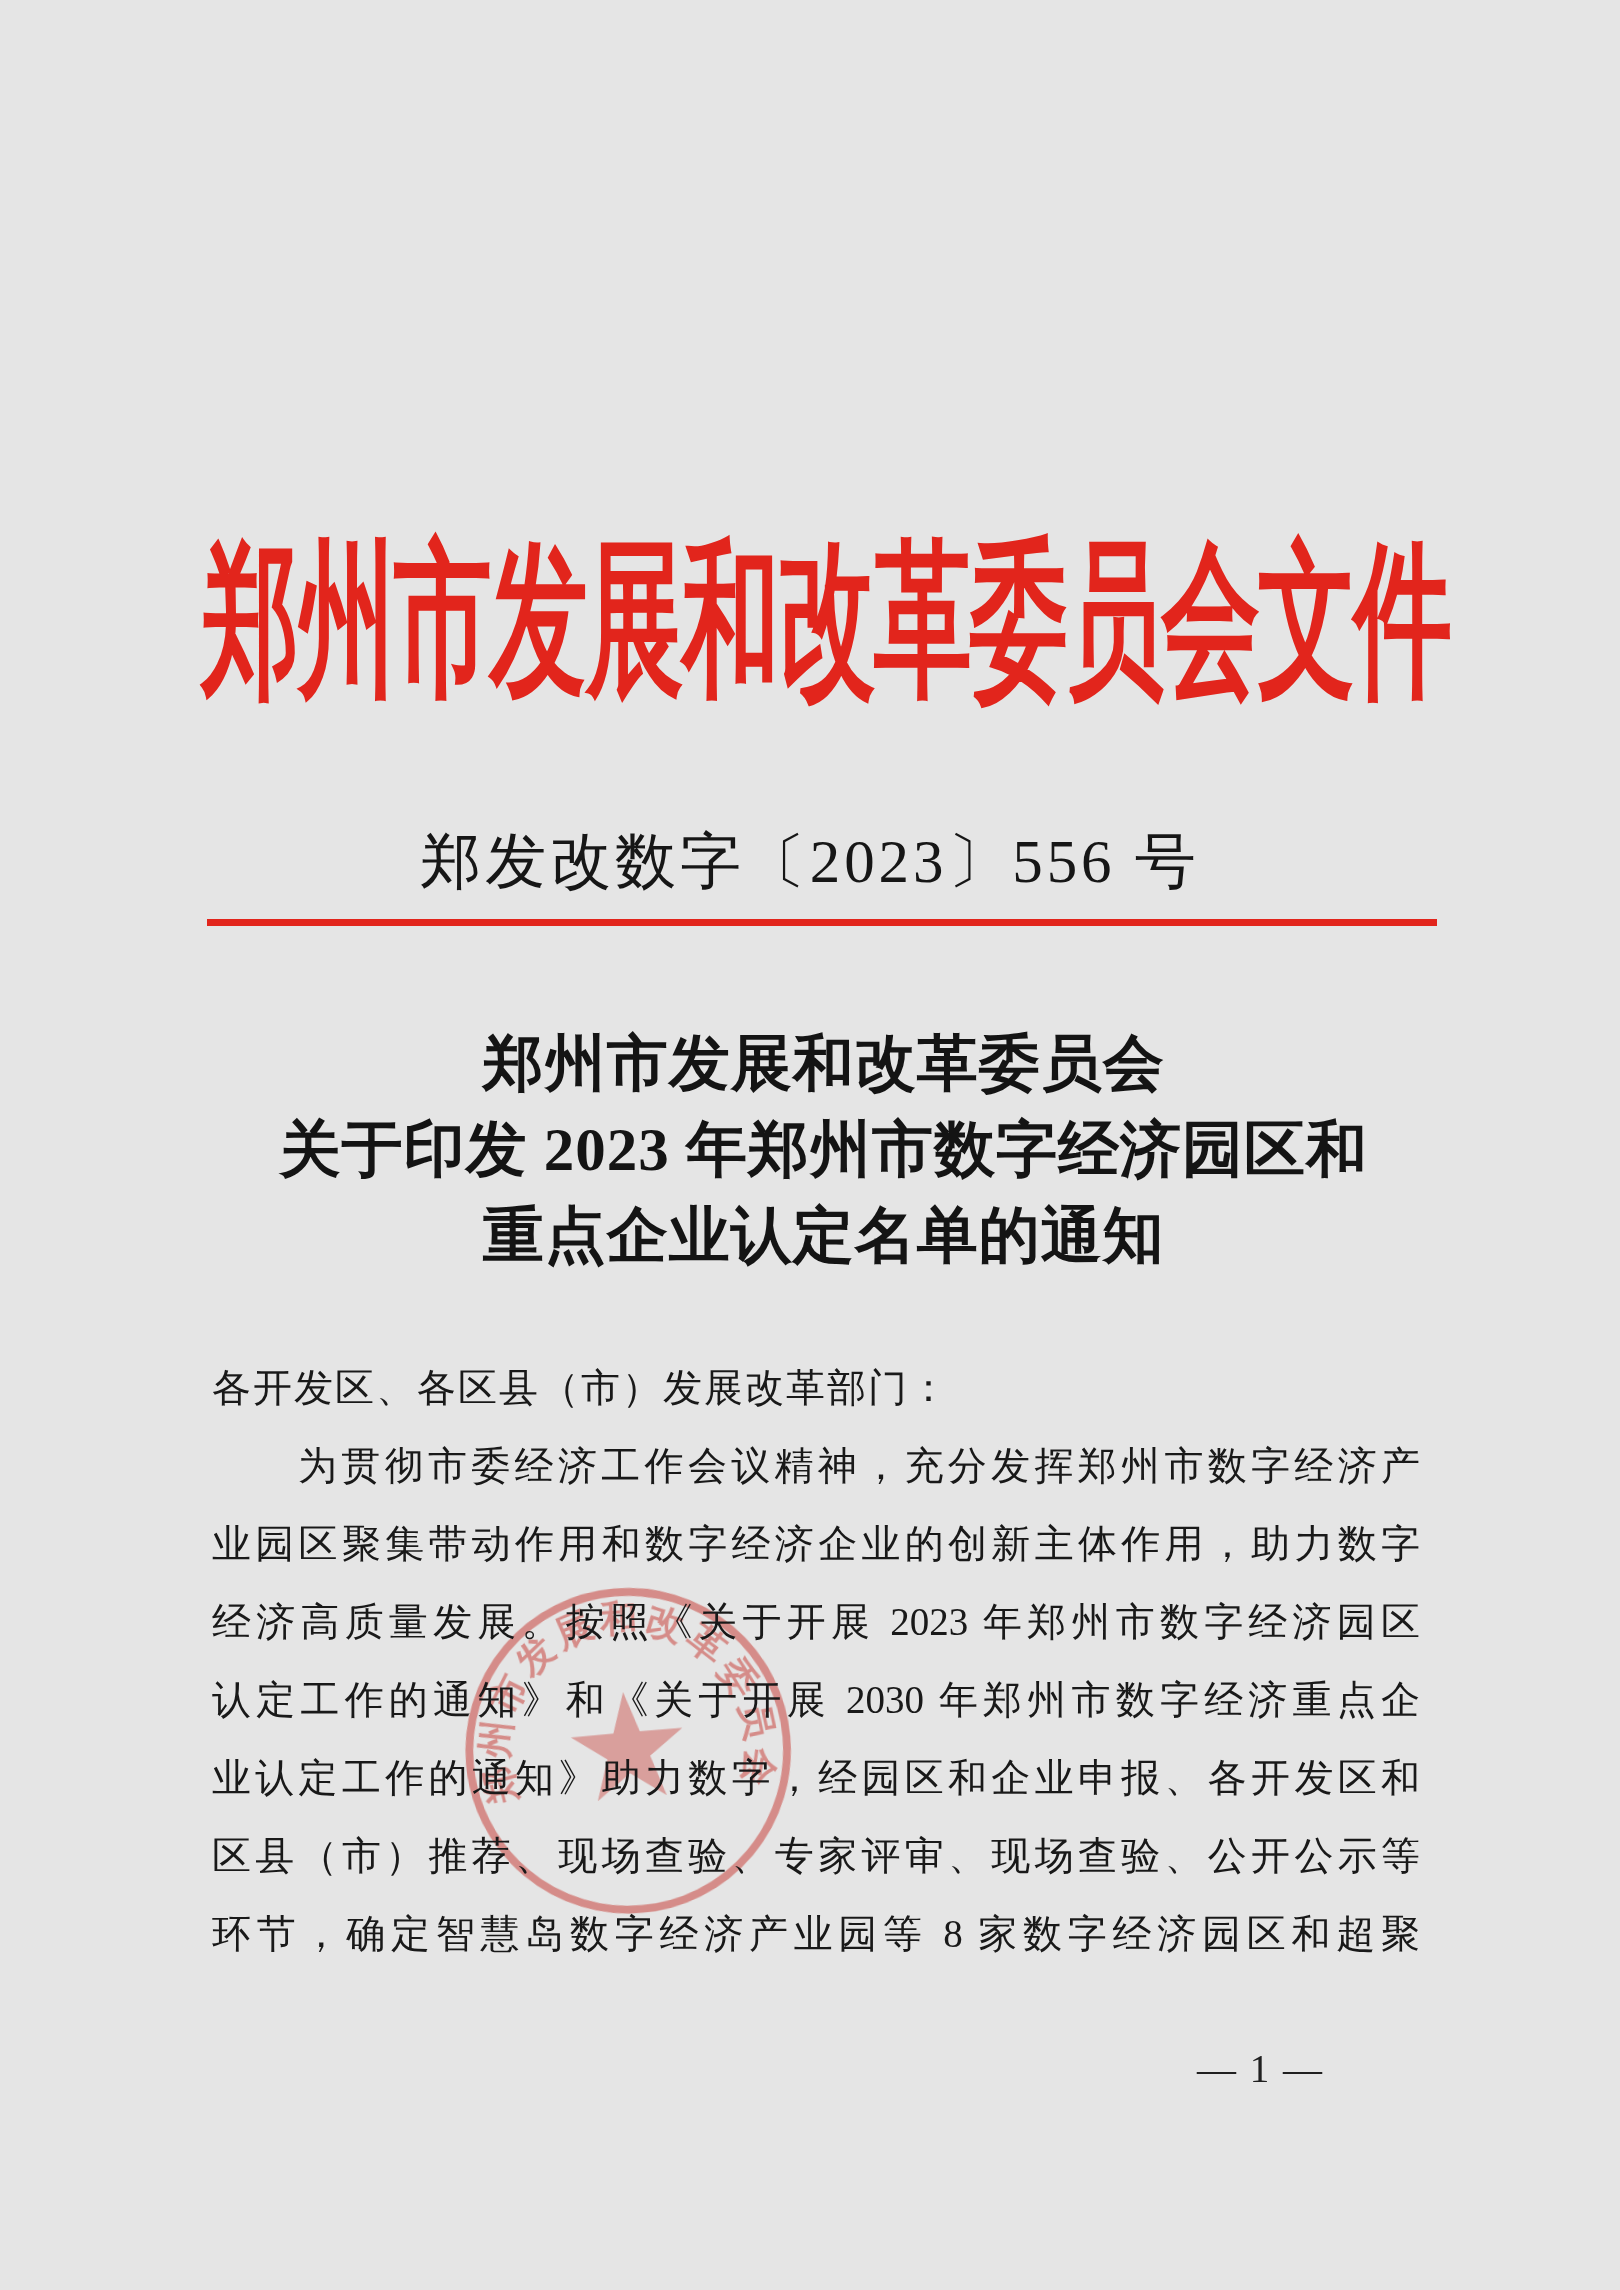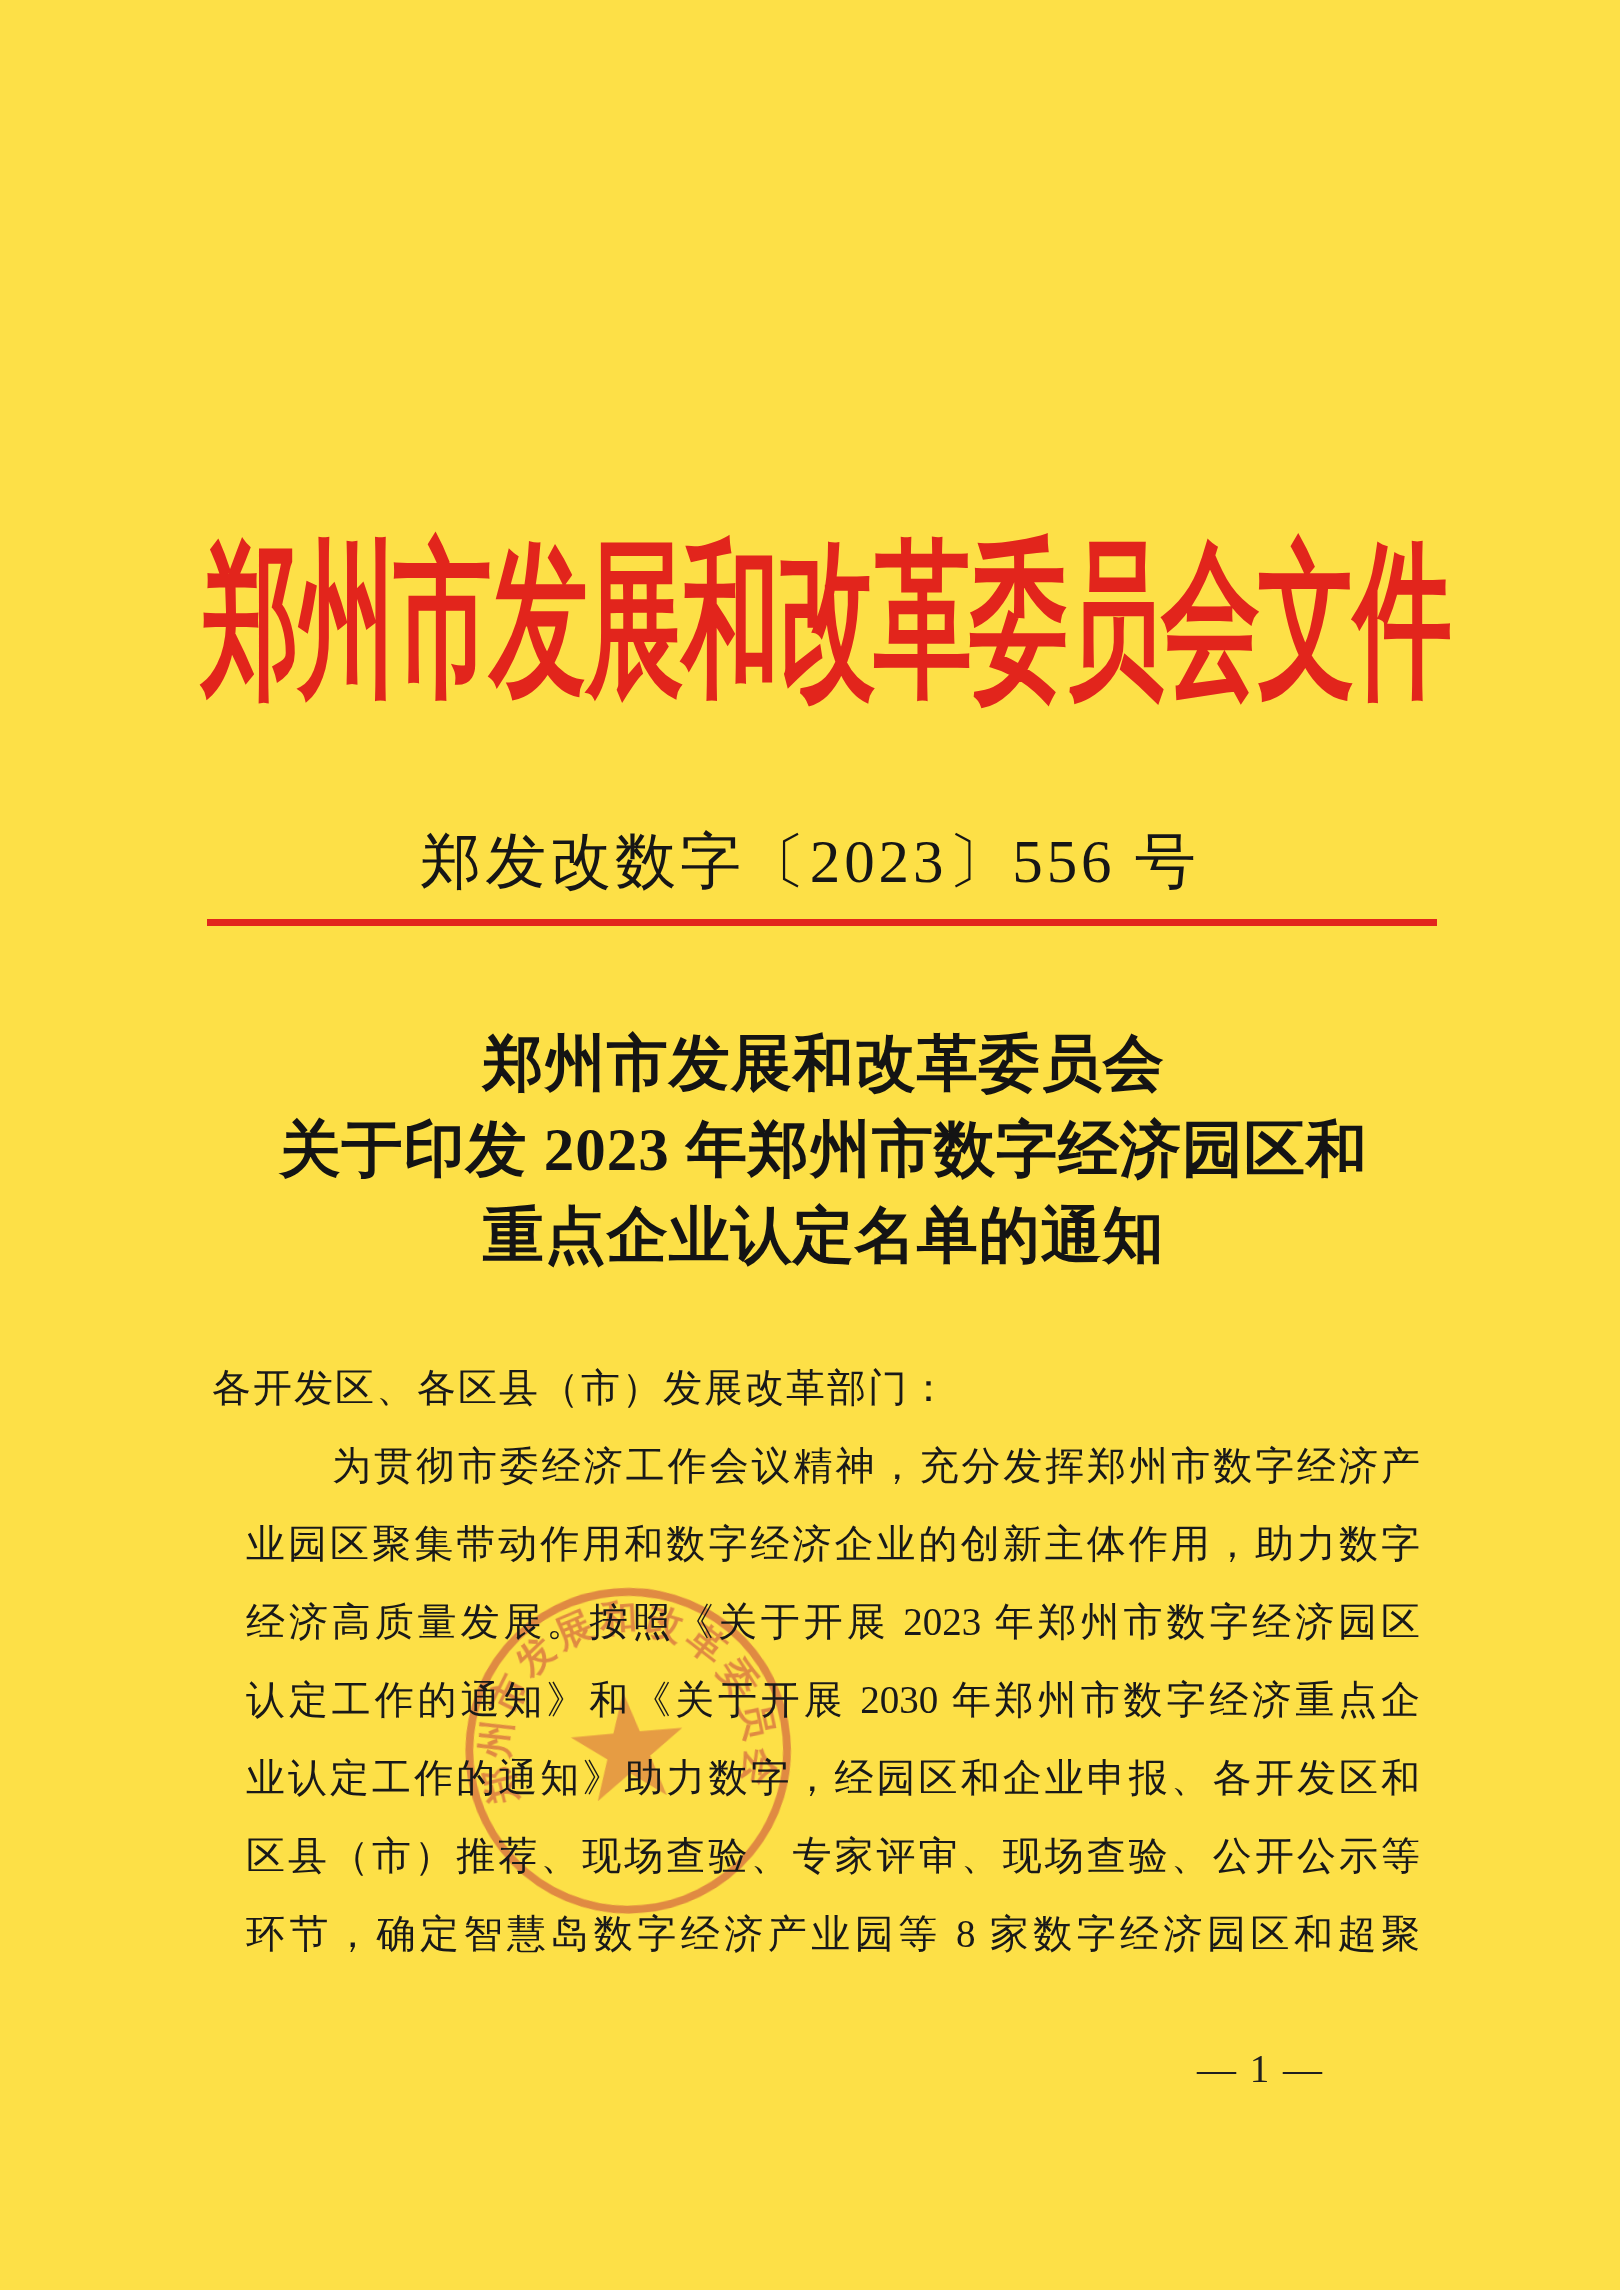--- a/index.html
+++ b/index.html
@@ -5,21 +5,21 @@
   html, body {
     margin: 0;
     padding: 0;
     background: #ffffff;
   }
   .page {
     position: relative;
     width: 1620px;
     height: 2291px;
     margin: 0 auto;
-    background: #fde047;
+    background: #e5e5e5;
     overflow: hidden;
     font-family: "Liberation Serif", "DejaVu Serif", serif;
     color: var(--text-black, #1c1c1c);
   }
 
   
   .banner {
     position: absolute;
     top: 537px;
     left: 0;
@@ -92,21 +92,20 @@
     line-height: 78px;
     letter-spacing: 2px;
     white-space: nowrap;
   }
   .body-line {
     height: 78px;
     line-height: 78px;
     text-align: justify;
     text-align-last: justify;
     white-space: nowrap;
-    margin-left: 34px;
   }
   .body-line:first-child {
     text-indent: 86px;
   }
 
   
   .seal {
     position: absolute;
     left: 453px;
     top: 1578px;

